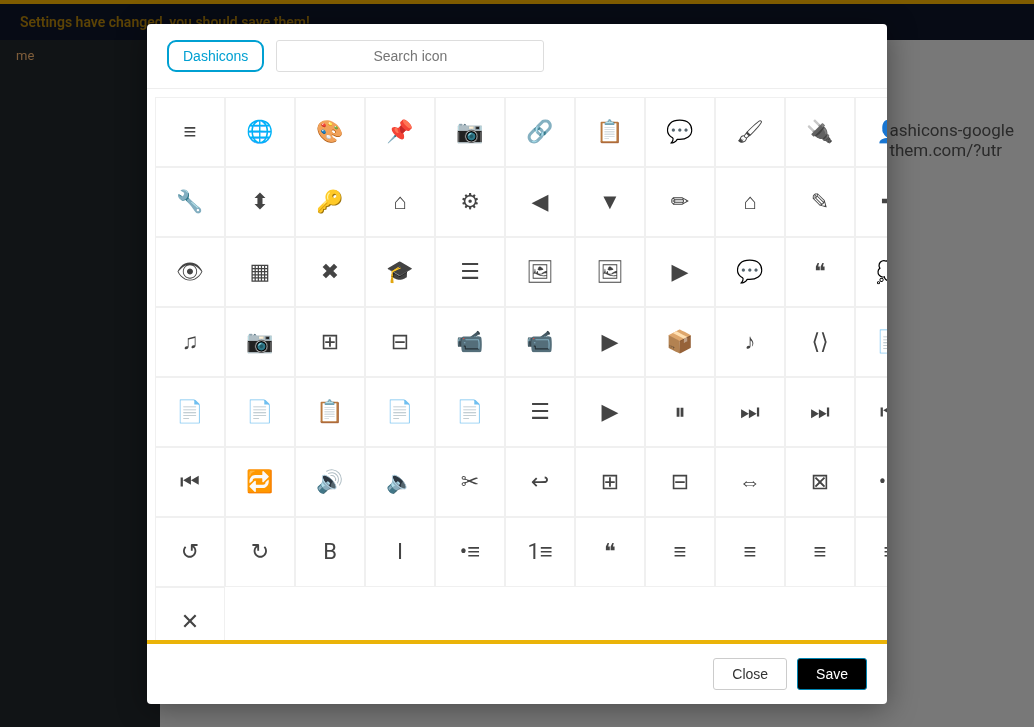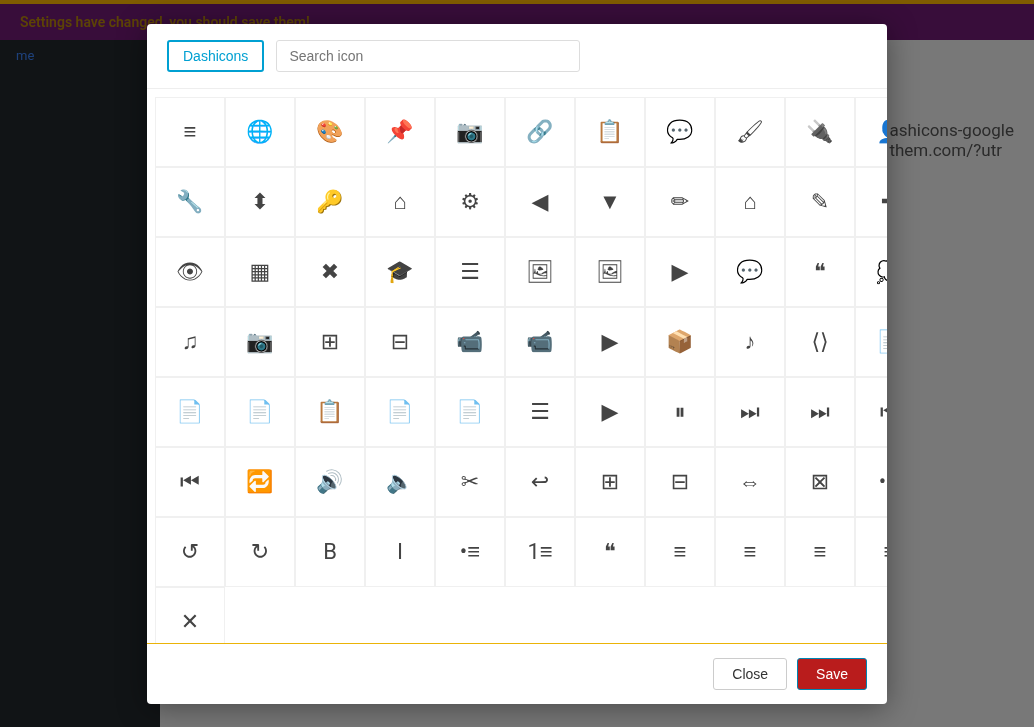--- a/index.html
+++ b/index.html
@@ -12,41 +12,41 @@
       position: relative;
     }
 
     .background-page {
       position: absolute;
       top: 0; left: 0; right: 0; bottom: 0;
       background: #f1f1f1;
     }
 
     .top-notice {
-      background: #701a75;
+      background: #0f172a;
       border-top: 4px solid #ffb900;
       padding: 10px 20px;
       font-size: 14px;
       color: #b8860b;
       font-weight: 600;
       position: absolute;
       top: 0; left: 0; right: 0;
     }
 
     .sidebar {
       position: absolute;
       top: 40px; left: 0;
       width: 160px;
       bottom: 0;
       background: #23282d;
     }
 
     .sidebar-item {
       padding: 8px 16px;
-      color: #3b82f6;
+      color: #fdba74;
       font-size: 13px;
     }
 
     .page-content {
       position: absolute;
       top: 40px; left: 160px;
       right: 0; bottom: 0;
       background: #f1f1f1;
       padding: 20px;
     }
@@ -79,34 +79,35 @@
       align-items: center;
       gap: 12px;
       border-bottom: 1px solid #eee;
     }
 
     .btn-dashicons {
       background: #fff;
       border: 2px solid #00a0d2;
       color: #00a0d2;
       padding: 6px 14px;
-      border-radius: 3px;
+      border-radius: 9px;
       font-size: 14px;
       cursor: pointer;
       font-weight: 500;
     }
 
     .search-input {
       border: 1px solid #ddd;
       border-radius: 3px;
       padding: 7px 12px;
       font-size: 14px;
-      width: 304px;
+      width: 268px;
       color: #666;
       outline: none;
+      text-align: center;
     }
 
     .modal-body {
       flex: 1;
       overflow-y: scroll;
       padding: 8px;
     }
 
     .icons-grid {
       display: grid;
@@ -125,35 +126,35 @@
       font-size: 22px;
       color: #444;
       transition: background 0.15s;
     }
 
     .modal-footer {
       padding: 14px 20px;
       display: flex;
       justify-content: flex-end;
       gap: 10px;
-      border-top: 1px solid #eab308;
+      border-top: 4px solid #eab308;
     }
 
     .btn-close {
       background: #fff;
       border: 1px solid #ccc;
       color: #333;
       padding: 7px 18px;
       border-radius: 3px;
       font-size: 14px;
       cursor: pointer;
     }
 
     .btn-save {
-      background: #b91c1c;
+      background: #000000;
       border: 1px solid #0085b2;
       color: #fff;
       padding: 7px 18px;
       border-radius: 3px;
       font-size: 14px;
       cursor: pointer;
     }
 
     
     .modal-body::-webkit-scrollbar { width: 10px; }

